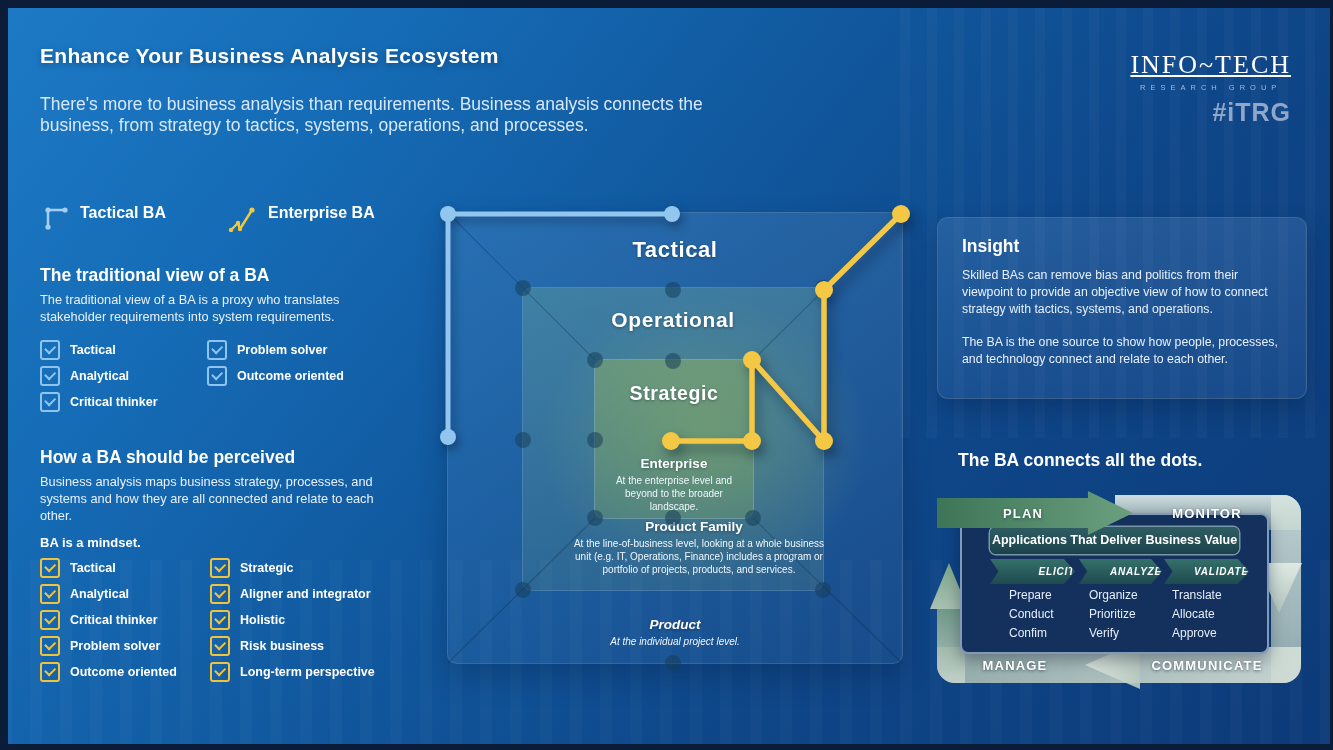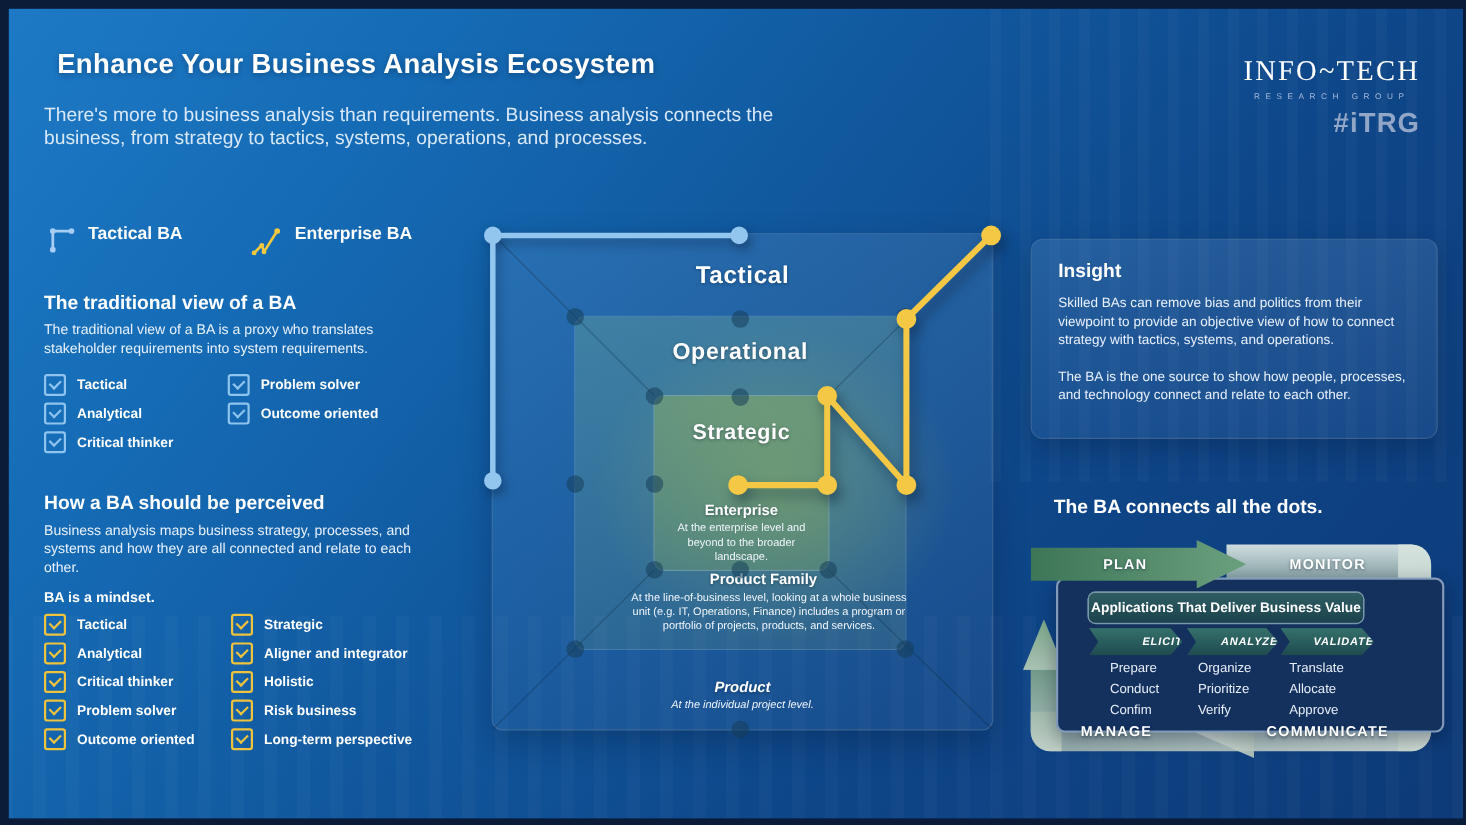--- a/index.html
+++ b/index.html
@@ -11,24 +11,24 @@
     background:repeating-linear-gradient(90deg,rgba(255,255,255,0.05) 0 10px,rgba(255,255,255,0) 10px 27px);opacity:.5;}
   .tex-bottom{position:absolute;left:0;top:560px;width:1333px;height:184px;
     background:repeating-linear-gradient(90deg,rgba(255,255,255,0.045) 0 12px,rgba(255,255,255,0) 12px 30px);opacity:.55;}
   .frame{position:absolute;background:#0b1c38;z-index:40;}
   .frame.top{left:0;top:0;width:1333px;height:8px;}
   .frame.left{left:0;top:0;width:8px;height:750px;}
   .frame.bottom{left:0;top:744px;width:1333px;height:6px;}
   .frame.right{left:1330px;top:0;width:3px;height:750px;}
 
   
-  .title{position:absolute;left:52px;top:44px;font-size:25px;font-weight:bold;letter-spacing:.3px;text-shadow:0 2px 6px rgba(0,20,50,.35);}
+  .title{position:absolute;left:40px;top:44px;font-size:21px;font-weight:bold;letter-spacing:.3px;text-shadow:0 2px 6px rgba(0,20,50,.35);}
   .subtitle{position:absolute;left:40px;top:94px;width:725px;font-size:17.5px;line-height:1.22;color:#d9e8f8;}
   .logo{position:absolute;right:42px;top:50px;text-align:center;}
-  .logo .brand{font-family:"Liberation Serif",serif;font-size:26px;letter-spacing:2px;color:#fff;}
+  .logo .brand{font-family:"Liberation Serif",serif;font-size:26px;letter-spacing:2px;color:#fff;text-decoration:underline;}
   .logo .division{font-size:7.5px;letter-spacing:5px;color:#a3b8da;margin-top:3px;}
   .logo .hashtag{font-size:25px;font-weight:bold;color:#92a6c8;text-align:right;margin-top:6px;letter-spacing:1px;}
 
   
   .legend-item{position:absolute;top:204px;display:flex;gap:12px;font-size:16px;font-weight:bold;}
   .legend-item.l1{left:42px;}
   .legend-item.l2{left:228px;}
 
   
   .sec-h{position:absolute;left:40px;font-size:17.5px;font-weight:bold;}
@@ -98,22 +98,22 @@
     clip-path:polygon(0 0,100% 0,50% 100%);
     background:linear-gradient(180deg,rgba(225,235,230,.95),rgba(180,198,188,.9));}
   .arrow.leftp{left:150px;top:154px;width:55px;height:48px;
     clip-path:polygon(0 50%,100% 0,100% 100%);
     background:linear-gradient(90deg,rgba(222,232,226,.95),rgba(185,202,192,.9));}
   .arrow.up{left:-5px;top:76px;width:38px;height:46px;
     clip-path:polygon(50% 0,100% 100%,0 100%);
     background:linear-gradient(180deg,#7aa689,#a9c1b3);}
   .cyc-label{position:absolute;font-size:13px;font-weight:bold;letter-spacing:1.2px;color:#fff;
     text-shadow:0 1px 3px rgba(10,30,50,.55);transform:translate(-50%,-50%);z-index:3;}
-  .panel{position:absolute;left:25px;top:38px;width:305px;height:137px;background:#14305d;
-    border:2px solid rgba(165,190,218,.75);border-radius:8px;box-shadow:0 6px 16px rgba(0,10,30,.35);z-index:1;padding-left:44px;}
+  .panel{position:absolute;left:25px;top:26px;width:305px;height:137px;background:#14305d;
+    border:2px solid rgba(165,190,218,.75);border-radius:8px;box-shadow:0 6px 16px rgba(0,10,30,.35);z-index:1;}
   .banner{position:absolute;left:28px;top:12px;width:249px;height:27px;border-radius:6px;
     background:linear-gradient(180deg,#2f5d63,#1b424c);box-shadow:0 0 0 1.5px rgba(160,195,200,.7);
     font-size:12.5px;font-weight:bold;text-align:center;line-height:27px;}
   .chev{position:absolute;top:44px;height:25px;line-height:25px;text-align:right;
     font-size:10px;font-weight:bold;letter-spacing:.8px;color:#fff;
     clip-path:polygon(0 0,87% 0,100% 50%,87% 100%,0 100%,10% 50%);
     background:linear-gradient(180deg,#35706a,#1e4a50);font-style:italic;}
   .chev.c1{left:28px;width:85px;}
   .chev.c2{left:117px;width:83px;}
   .chev.c3{left:202px;width:85px;}

